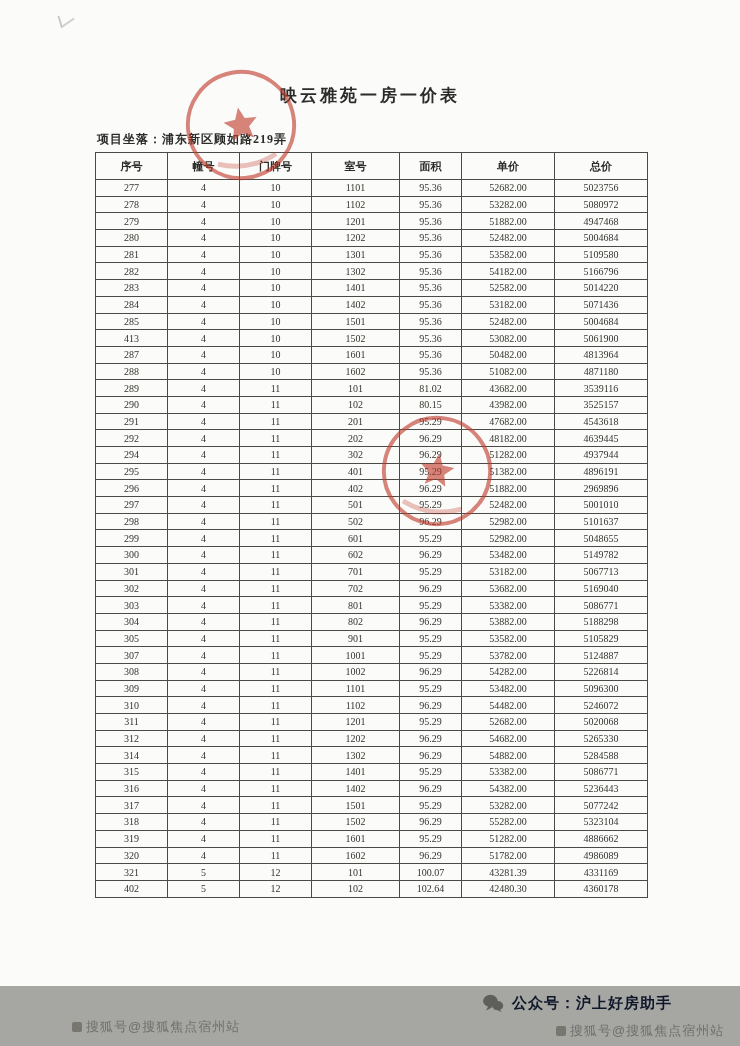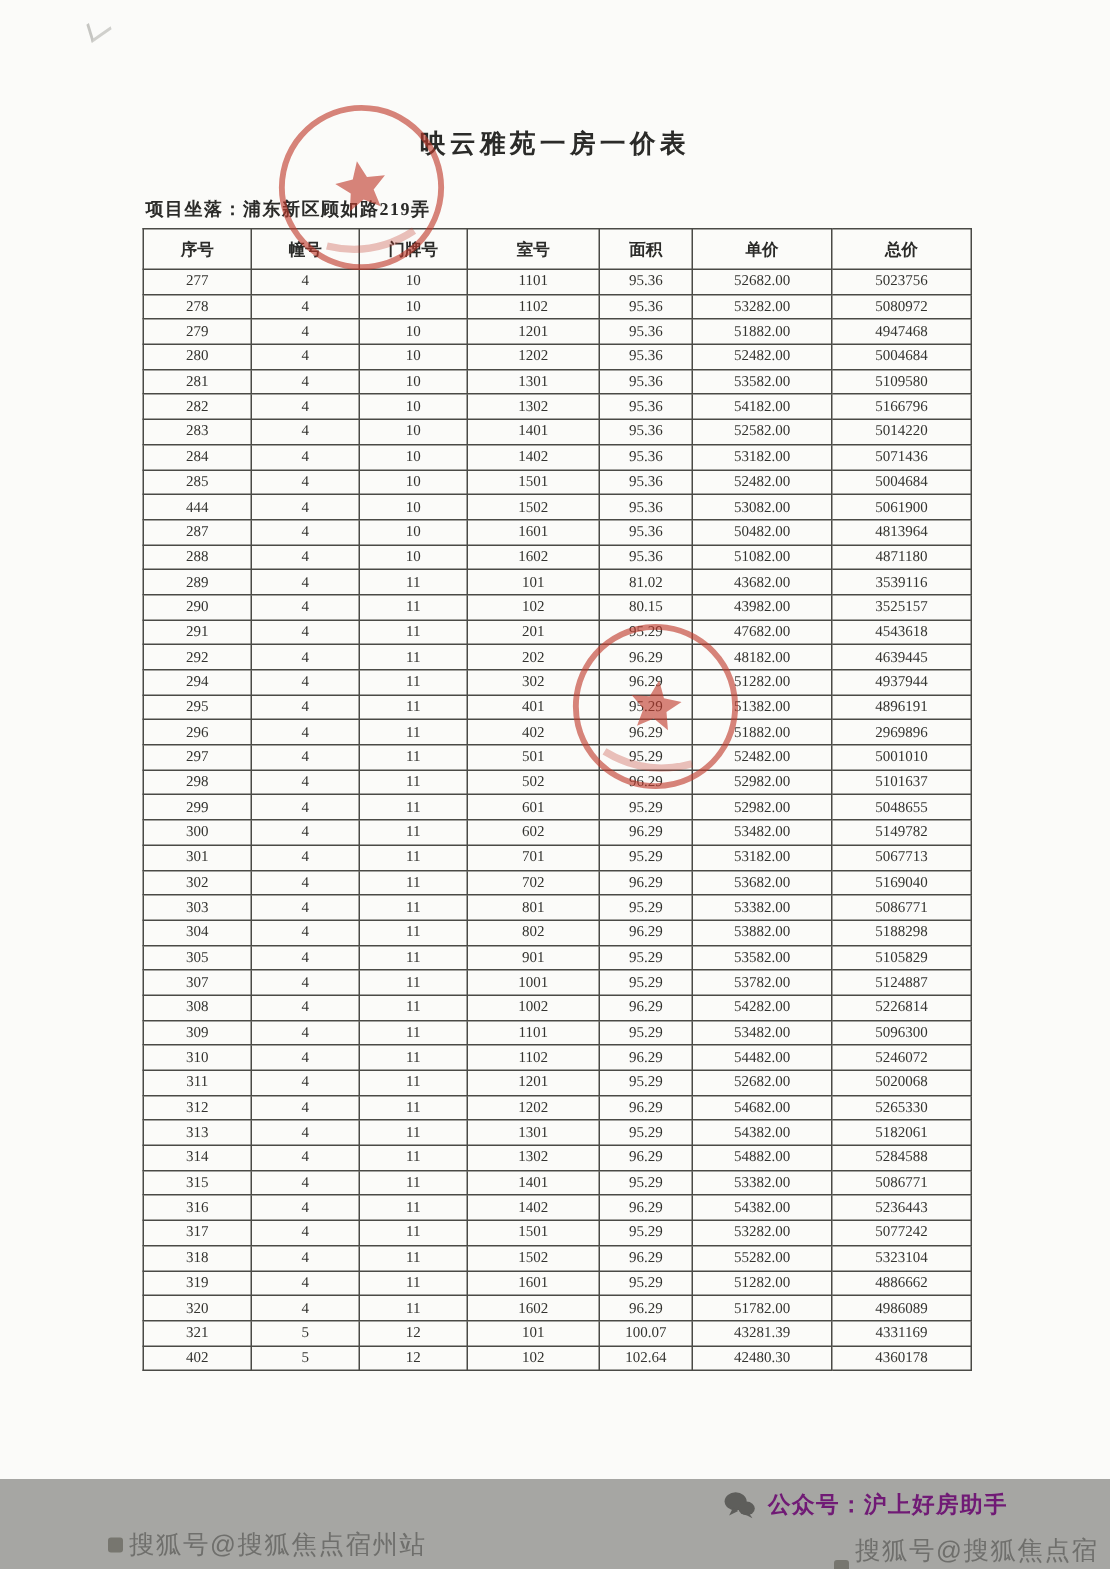--- a/index.html
+++ b/index.html
@@ -53,26 +53,26 @@
   .seal-mid{left:378px;top:412px;transform:rotate(8deg);}
 
   .footer-band{
     position:absolute;left:0;right:0;top:986px;height:60px;
     background:#a6a6a3;
   }
   .wechat-line{
     position:absolute;left:482px;top:8px;
     display:flex;align-items:center;gap:8px;
     font-family:"Liberation Sans", sans-serif;
-    font-size:15px;font-weight:bold;color:#701a75;letter-spacing:1px;
+    font-size:15px;font-weight:bold;color:#0f172a;letter-spacing:1px;
   }
   .wm{
     position:absolute;
     font-family:"Liberation Sans", sans-serif;
-    font-size:17px;color:#6f6f6c;letter-spacing:1px;
+    font-size:13px;color:#6f6f6c;letter-spacing:1px;
     display:flex;align-items:center;gap:4px;
   }
   .wm-left{left:72px;top:32px;}
   .wm-right{left:556px;top:36px;}
   .sohu-dot{
     width:10px;height:10px;border-radius:2px;background:#77766f;
     display:inline-block;flex:0 0 auto;
   }
 </style>
 </head>
@@ -183,21 +183,21 @@
         <tr>
           <td>285</td>
           <td>4</td>
           <td>10</td>
           <td>1501</td>
           <td>95.36</td>
           <td>52482.00</td>
           <td>5004684</td>
         </tr>
         <tr>
-          <td>444</td>
+          <td>413</td>
           <td>4</td>
           <td>10</td>
           <td>1502</td>
           <td>95.36</td>
           <td>53082.00</td>
           <td>5061900</td>
         </tr>
         <tr>
           <td>287</td>
           <td>4</td>
@@ -406,29 +406,20 @@
           <td>5020068</td>
         </tr>
         <tr>
           <td>312</td>
           <td>4</td>
           <td>11</td>
           <td>1202</td>
           <td>96.29</td>
           <td>54682.00</td>
           <td>5265330</td>
-        </tr>
-        <tr>
-          <td>313</td>
-          <td>4</td>
-          <td>11</td>
-          <td>1301</td>
-          <td>95.29</td>
-          <td>54382.00</td>
-          <td>5182061</td>
         </tr>
         <tr>
           <td>314</td>
           <td>4</td>
           <td>11</td>
           <td>1302</td>
           <td>96.29</td>
           <td>54882.00</td>
           <td>5284588</td>
         </tr>

